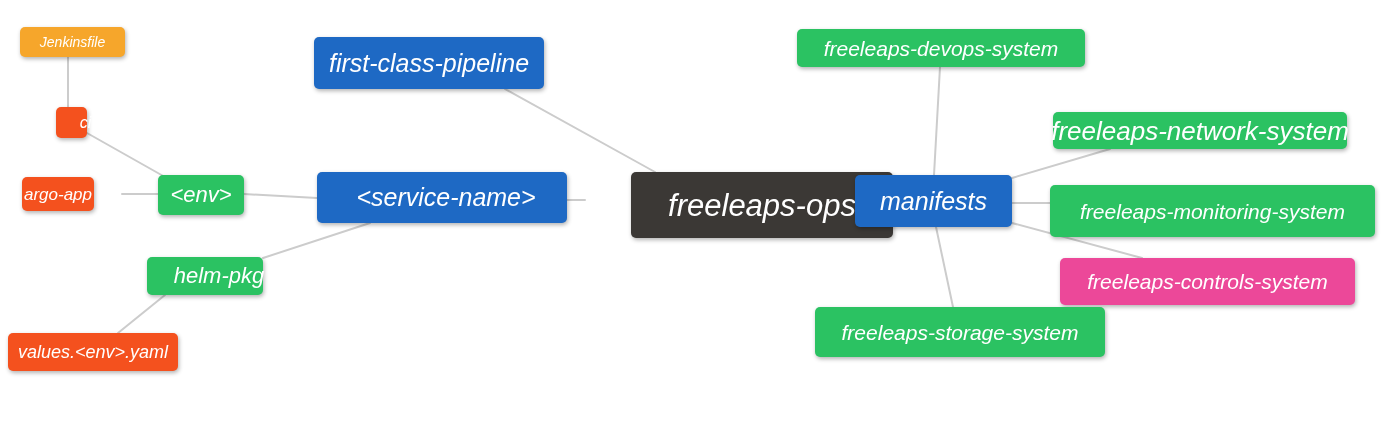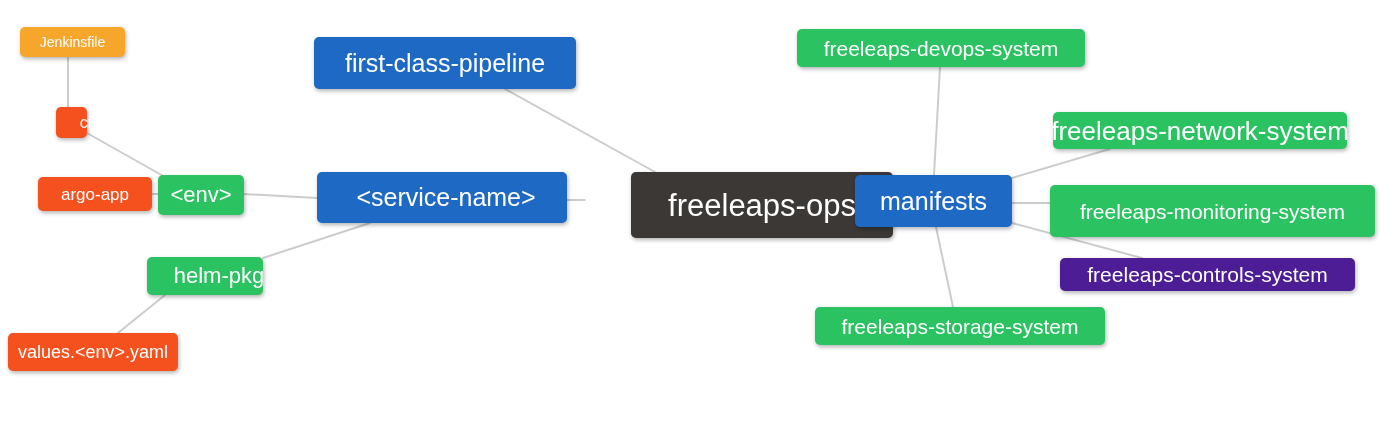--- a/index.html
+++ b/index.html
@@ -7,20 +7,21 @@
     padding: 0;
     background: #ffffff;
     font-family: "Liberation Sans", sans-serif;
   }
   #canvas {
     position: relative;
     width: 1390px;
     height: 421px;
     background: #ffffff;
     overflow: hidden;
+    font-style: italic;
   }
   #edges {
     position: absolute;
     left: 0;
     top: 0;
     width: 1390px;
     height: 421px;
     pointer-events: none;
   }
   .node {
@@ -55,27 +56,27 @@
       <line x1="847" y1="202" x2="855" y2="202" stroke="#cccccc" stroke-width="2" stroke-linecap="round"></line>
       <line x1="934" y1="175" x2="940" y2="67" stroke="#cccccc" stroke-width="2" stroke-linecap="round"></line>
       <line x1="1012" y1="178" x2="1110" y2="149" stroke="#cccccc" stroke-width="2" stroke-linecap="round"></line>
       <line x1="1012" y1="203" x2="1050" y2="203" stroke="#cccccc" stroke-width="2" stroke-linecap="round"></line>
       <line x1="1012" y1="223" x2="1142" y2="258" stroke="#cccccc" stroke-width="2" stroke-linecap="round"></line>
       <line x1="936" y1="227" x2="953" y2="307" stroke="#cccccc" stroke-width="2" stroke-linecap="round"></line>
     </svg>
 
   <div class="node" style="left: 20px; top: 27px; width: 105px; height: 30px; font-size: 14px; background: rgb(246, 166, 43); color: rgb(255, 255, 255);">Jenkinsfile</div>
   <div class="node" style="left: 56px; top: 107px; width: 31px; height: 31px; font-size: 16px; background: rgb(244, 81, 30); color: rgb(255, 255, 255); padding-left: 28px;">ci</div>
-  <div class="node" style="left: 38px; top: 177px; width: 114px; height: 34px; font-size: 17px; background: rgb(244, 81, 30); color: rgb(255, 255, 255);">argo-app</div>
+  <div class="node" style="left: 22px; top: 177px; width: 72px; height: 34px; font-size: 17px; background: rgb(244, 81, 30); color: rgb(255, 255, 255);">argo-app</div>
   <div class="node" style="left: 158px; top: 175px; width: 86px; height: 40px; font-size: 22px; background: rgb(43, 194, 98); color: rgb(255, 255, 255);">&lt;env&gt;</div>
   <div class="node" style="left: 147px; top: 257px; width: 116px; height: 38px; font-size: 22px; background: rgb(43, 194, 98); color: rgb(255, 255, 255); padding-left: 28px;">helm-pkg</div>
   <div class="node" style="left: 8px; top: 333px; width: 170px; height: 38px; font-size: 18px; background: rgb(244, 81, 30); color: rgb(255, 255, 255);">values.&lt;env&gt;.yaml</div>
-  <div class="node" style="left: 314px; top: 37px; width: 262px; height: 52px; font-size: 25px; background: rgb(30, 105, 196); color: rgb(255, 255, 255);">first-class-pipeline</div>
+  <div class="node" style="left: 314px; top: 37px; width: 230px; height: 52px; font-size: 25px; background: rgb(30, 105, 196); color: rgb(255, 255, 255);">first-class-pipeline</div>
   <div class="node" style="left: 317px; top: 172px; width: 250px; height: 51px; font-size: 25px; background: rgb(30, 105, 196); color: rgb(255, 255, 255); padding-left: 8px;">&lt;service-name&gt;</div>
   <div class="node" style="left: 585px; top: 172px; width: 262px; height: 66px; font-size: 31px; background: rgb(59, 56, 53); color: rgb(255, 255, 255); margin-left: 46px;">freeleaps-ops</div>
   <div class="node" style="left: 855px; top: 175px; width: 157px; height: 52px; font-size: 25px; background: rgb(30, 105, 196); color: rgb(255, 255, 255);">manifests</div>
   <div class="node" style="left: 797px; top: 29px; width: 288px; height: 38px; font-size: 21px; background: rgb(43, 194, 98); color: rgb(255, 255, 255);">freeleaps-devops-system</div>
   <div class="node" style="left: 1053px; top: 112px; width: 294px; height: 37px; font-size: 26px; background: rgb(43, 194, 98); color: rgb(255, 255, 255);">freeleaps-network-system</div>
   <div class="node" style="left: 1050px; top: 185px; width: 325px; height: 52px; font-size: 21px; background: rgb(43, 194, 98); color: rgb(255, 255, 255); text-align: center;">freeleaps-monitoring-system</div>
-  <div class="node" style="left: 1060px; top: 258px; width: 295px; height: 33px; font-size: 21px; background: #4c1d95; color: rgb(255, 255, 255);">freeleaps-controls-system</div>
-  <div class="node" style="left: 815px; top: 307px; width: 290px; height: 38px; font-size: 21px; background: rgb(43, 194, 98); color: rgb(255, 255, 255);">freeleaps-storage-system</div>
+  <div class="node" style="left: 1060px; top: 258px; width: 295px; height: 47px; font-size: 21px; background: #ec4899; color: rgb(255, 255, 255);">freeleaps-controls-system</div>
+  <div class="node" style="left: 815px; top: 307px; width: 290px; height: 50px; font-size: 21px; background: rgb(43, 194, 98); color: rgb(255, 255, 255);">freeleaps-storage-system</div>
 
 </div>
 
 </body></html>

